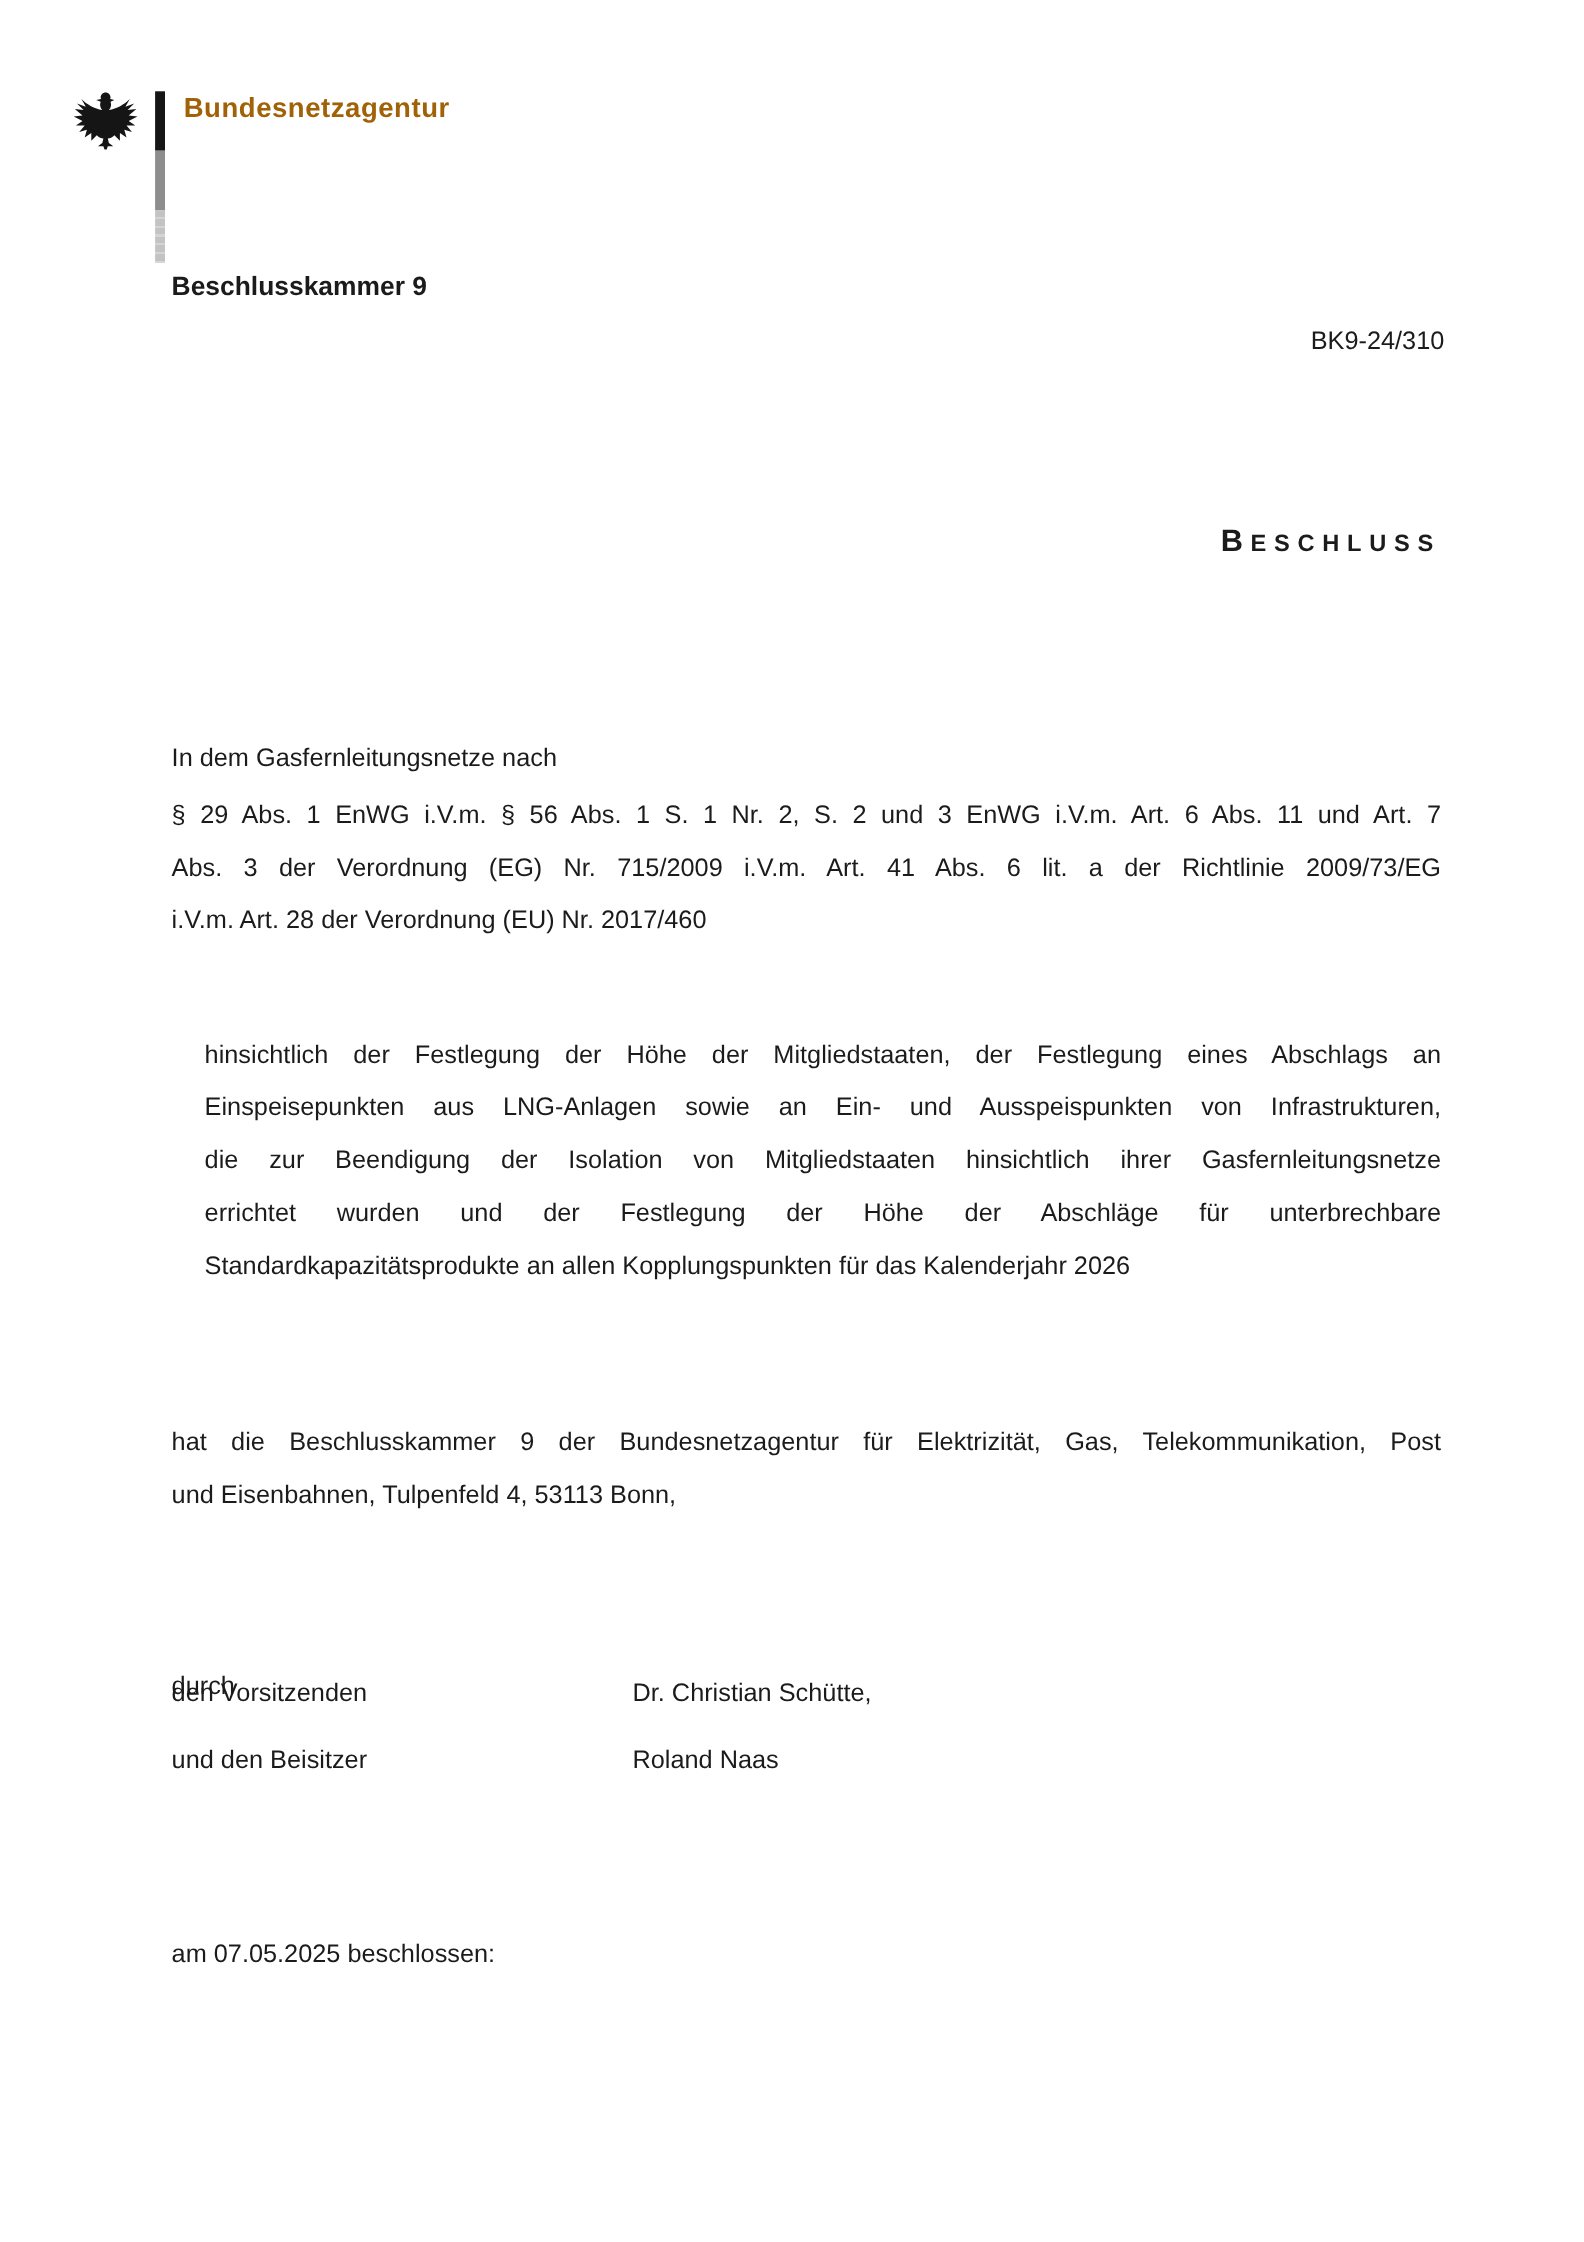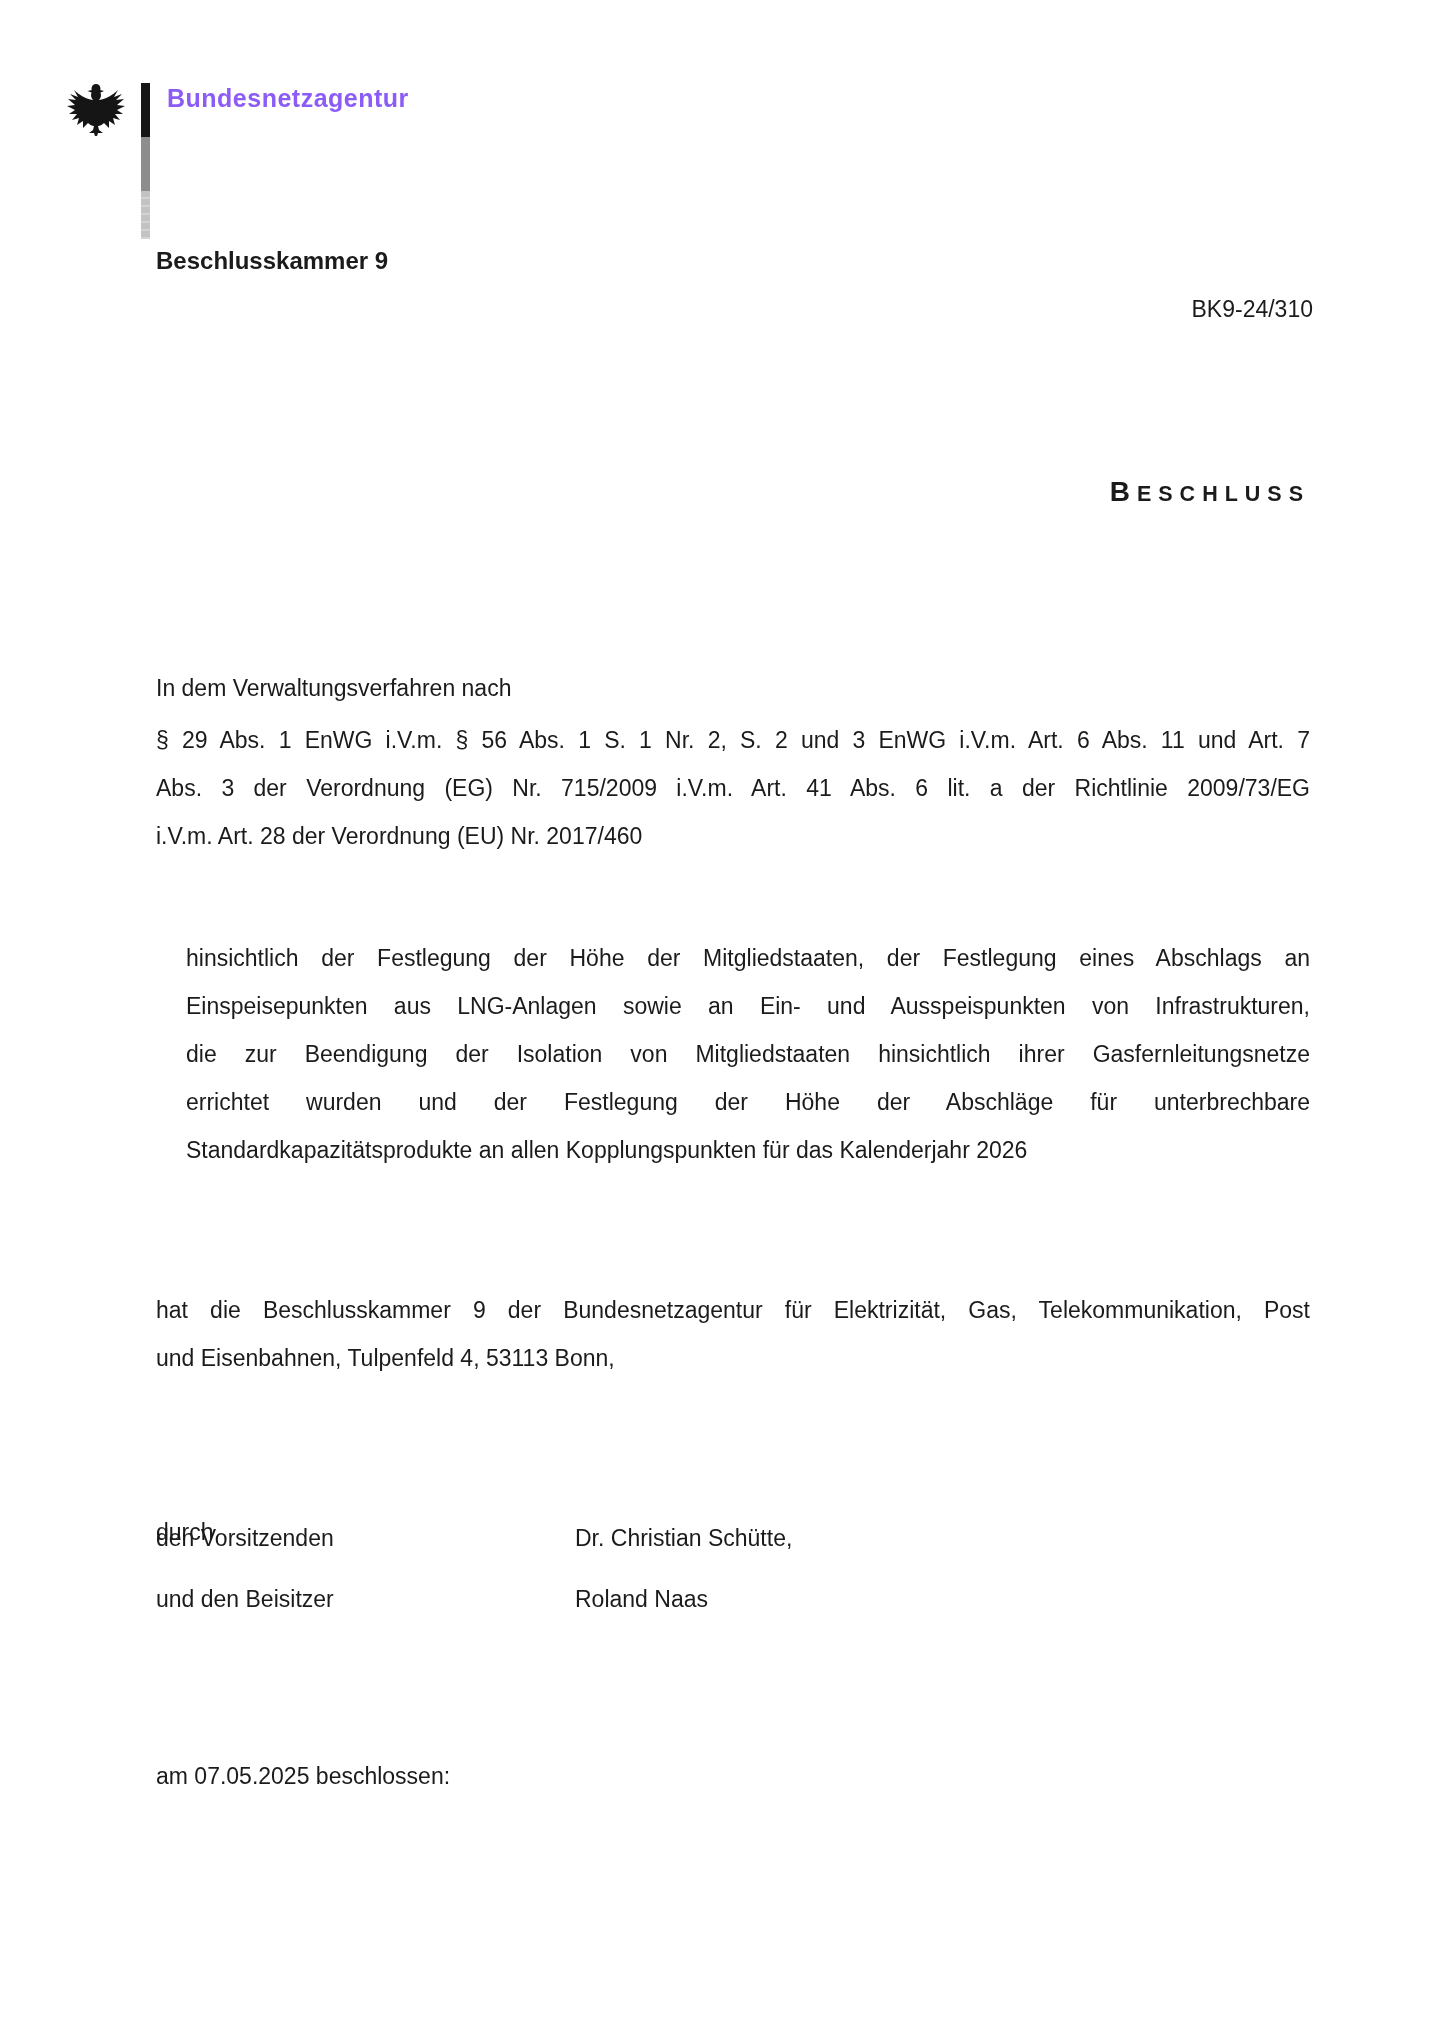--- a/index.html
+++ b/index.html
@@ -17,21 +17,21 @@
   
   .eagle{left:66px;top:80px;width:60px;height:58px;}
   .eagle svg{width:100%;height:100%;display:block;}
   .logo-bar{left:141px;top:83px;width:9px;height:156px;display:flex;flex-direction:column;}
   .logo-bar .seg1{height:54px;background:#161616;}
   .logo-bar .seg2{height:54px;background:#8d8d8d;}
   .logo-bar .seg3{
     height:48px;
     background:repeating-linear-gradient(#c3c3c3 0 6px,#d4d4d4 6px 8px);
   }
-  .brand{left:167px;top:84px;font-size:25px;font-weight:bold;letter-spacing:.5px;color:#8b5cf6;}
+  .brand{left:167px;top:84px;font-size:25px;font-weight:bold;letter-spacing:.5px;color:#a16207;}
 
   
   .chamber{left:156px;top:247px;font-size:24px;font-weight:bold;}
   .file-number{right:127px;top:296px;font-size:23px;}
 
   
   .doc-title{left:156px;top:476px;width:1154px;text-align:right;font-weight:bold;letter-spacing:7px;}
   .doc-title .lead{font-size:28px;}
   .doc-title .rest{font-size:21.5px;}
 
@@ -71,21 +71,21 @@
   <div class="abs brand">Bundesnetzagentur</div>
 
   <div class="abs chamber">Beschlusskammer 9</div>
   <div class="abs file-number">BK9-24/310</div>
 
   <div class="abs doc-title">
     <span class="lead">B</span><span class="rest">ESCHLUSS</span>
   </div>
 
   <div class="abs body-text intro">
-    <div class="nline">In dem Verwaltungsverfahren nach</div>
+    <div class="nline">In dem Gasfernleitungsnetze nach</div>
   </div>
 
   <div class="abs body-text legal">
     <div class="jline">§ 29 Abs. 1 EnWG i.V.m. § 56 Abs. 1 S. 1 Nr. 2, S. 2 und 3 EnWG i.V.m. Art. 6 Abs. 11 und Art. 7</div>
     <div class="jline">Abs. 3 der Verordnung (EG) Nr. 715/2009 i.V.m. Art. 41 Abs. 6 lit. a der Richtlinie 2009/73/EG</div>
     <div class="nline">i.V.m. Art. 28 der Verordnung (EU) Nr. 2017/460</div>
   </div>
 
   <div class="abs body-text subject">
     <div class="jline">hinsichtlich der Festlegung der Höhe der Mitgliedstaaten, der Festlegung eines Abschlags an</div>

